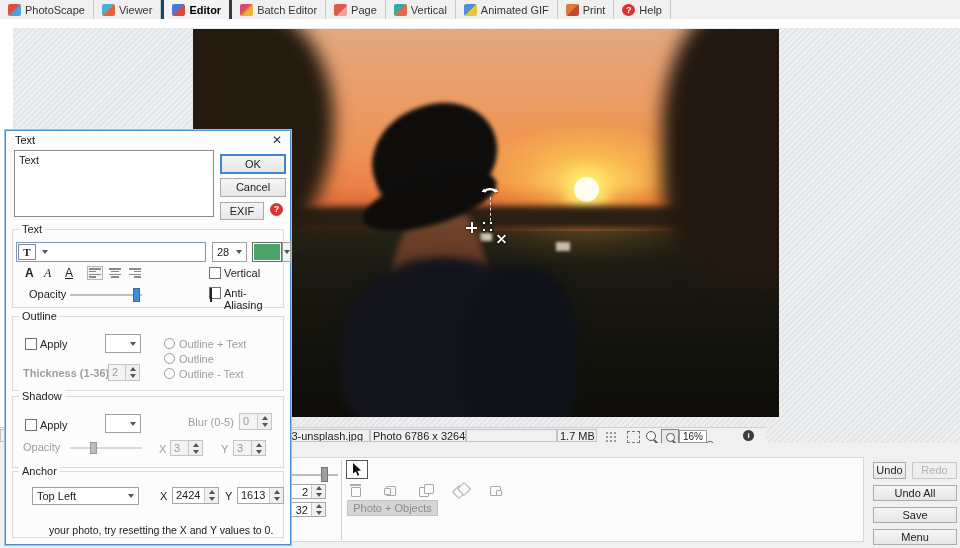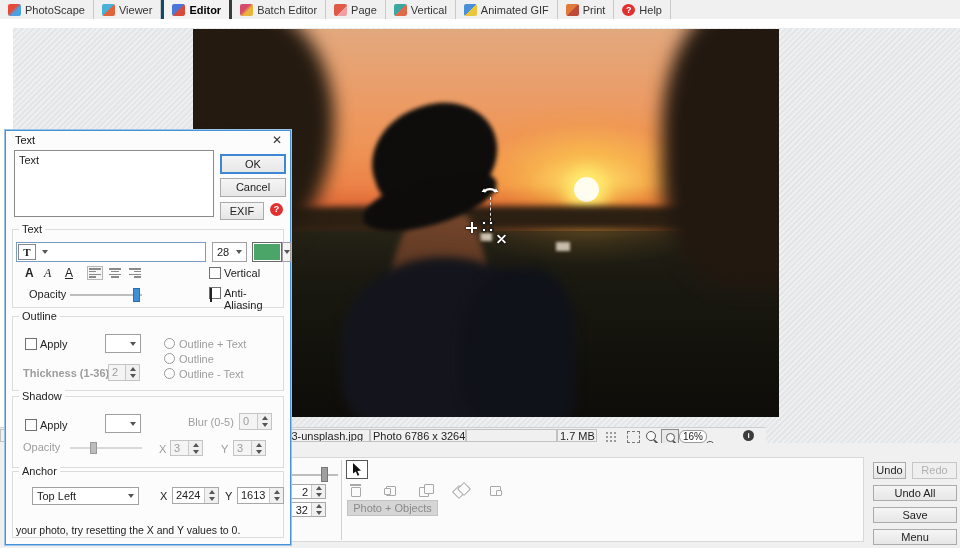--- a/index.html
+++ b/index.html
@@ -231,21 +231,21 @@
     <div class="abs patt" style="left:605px;top:3px;"></div>
     <div class="abs fitic" style="left:627px;top:3px;"></div>
     <div class="abs mag" style="left:646px;top:3px;">
         <span class="stick"></span>
       </div>
     <div class="activebox" style="left:661px;top:1px;width:16px;height:14px;">
         <span class="mag" style="width:7px;height:7px;">
           <span class="stick"></span>
         </span>
       </div>
-    <div class="zlbl" style="left:679px;width:22px;border-radius:6px;">16%</div>
+    <div class="zlbl" style="left:679px;width:22px;">16%</div>
     <div class="abs mag" style="left:705px;top:3px;">
         <span class="stick"></span>
         <span class="plus"></span>
         <span class="plusv"></span>
       </div>
     <div class="abs mag" style="left:724px;top:3px;">
         <span class="stick"></span>
         <span class="minus"></span>
       </div>
     <div class="abs infoc" style="left:743px;top:2px;">i</div>
@@ -461,17 +461,17 @@
         <span class="val">1613</span>
         <span class="arrs">
             <span class="arr">
               <span class="tri-u"></span>
             </span>
             <span class="arr">
               <span class="tri-d"></span>
             </span>
           </span>
       </div>
-      <div class="note" style="left:3px;top:52px;">your photo, try resetting the X and Y values to 0.</div>
+      <div class="note" style="left:36px;top:52px;">your photo, try resetting the X and Y values to 0.</div>
     </div>
   </div>
 
 </div>
 
 </body></html>

